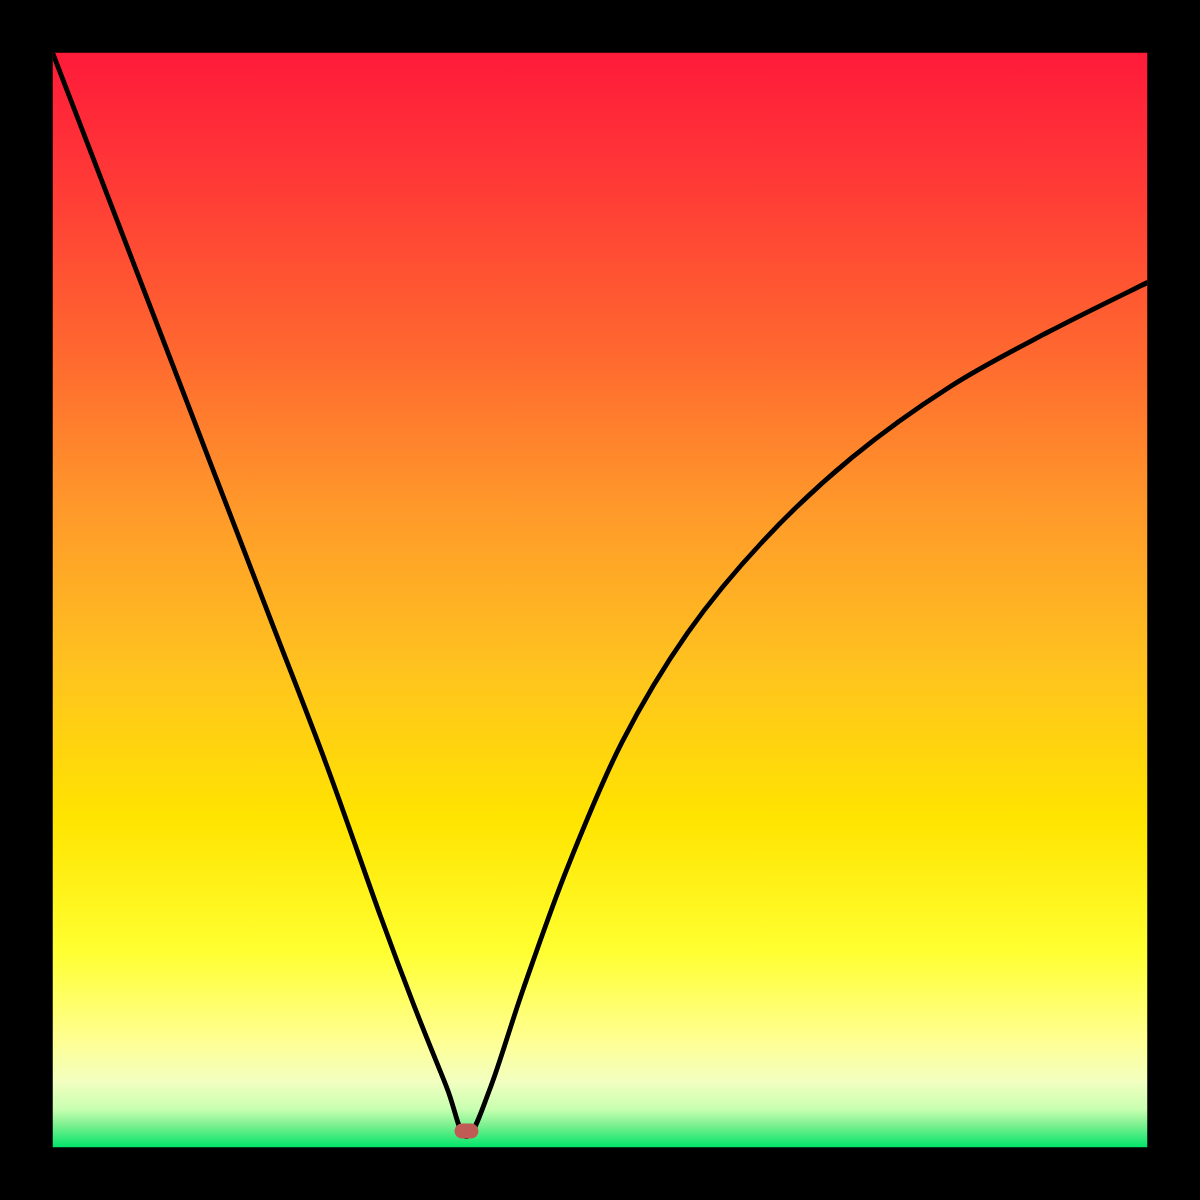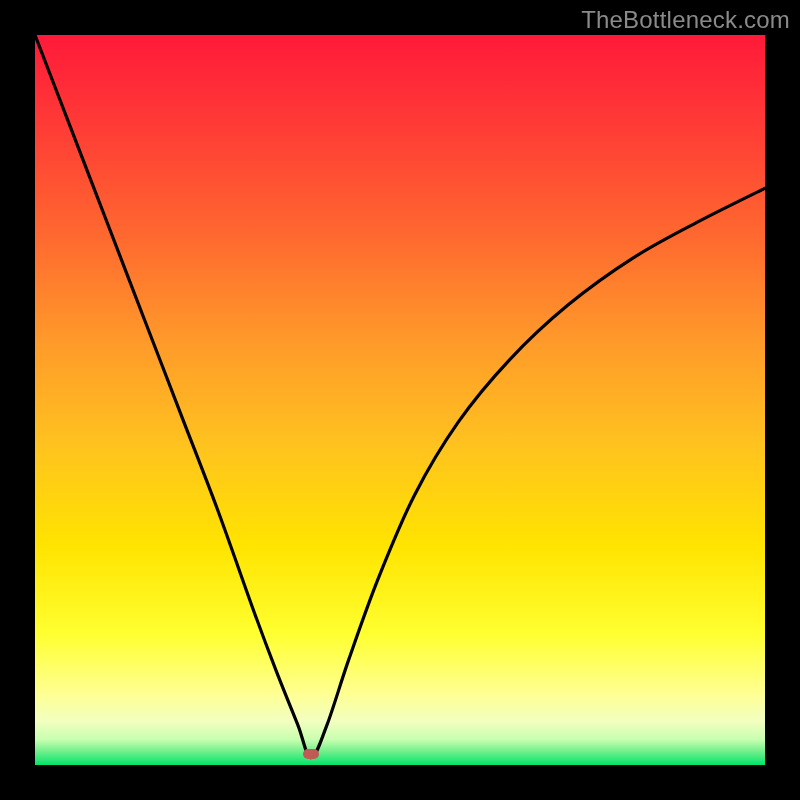--- a/index.html
+++ b/index.html
@@ -81,14 +81,13 @@
       <rect x="0" y="0" width="730" height="730" fill="url(#bg)"></rect>
     </svg>
   </div>
 
   <svg class="curve-svg" viewBox="0 0 730 730" preserveAspectRatio="none">
     <path id="curve-path" fill="none" stroke="#000" stroke-width="3.2" stroke-linecap="round" stroke-linejoin="round" d="M 0.00 0.00 C 6.08 15.82, 24.33 63.27, 36.50 94.90 C 48.67 126.53, 60.83 158.17, 73.00 189.80 C 85.17 221.43, 97.33 253.07, 109.50 284.70 C 121.67 316.33, 133.83 347.97, 146.00 379.60 C 158.17 411.23, 170.33 441.65, 182.50 474.50 C 194.67 507.35, 209.27 549.93, 219.00 576.70 C 228.73 603.47, 233.60 616.24, 240.90 635.10 C 248.20 653.96, 256.96 675.25, 262.80 689.85 C 268.64 704.45, 271.07 722.70, 275.94 722.70 C 280.81 722.70, 285.67 706.27, 292.00 689.85 C 298.33 673.42, 305.38 648.48, 313.90 624.15 C 322.42 599.82, 332.15 571.23, 343.10 543.85 C 354.05 516.48, 366.22 486.06, 379.60 459.90 C 392.98 433.74, 407.58 409.41, 423.40 386.90 C 439.22 364.39, 456.25 344.32, 474.50 324.85 C 492.75 305.38, 512.22 287.13, 532.90 270.10 C 553.58 253.07, 576.70 236.64, 598.60 222.65 C 620.50 208.66, 642.40 197.71, 664.30 186.15 C 686.20 174.59, 719.05 158.77, 730.00 153.30"></path>
   </svg>
 
   <div class="marker" id="marker" style="left: 302.94px; top: 749.05px;"></div>
 
-  <div class="attribution">TheBottleneck.com</div>
 </div>
 
 </body></html>

